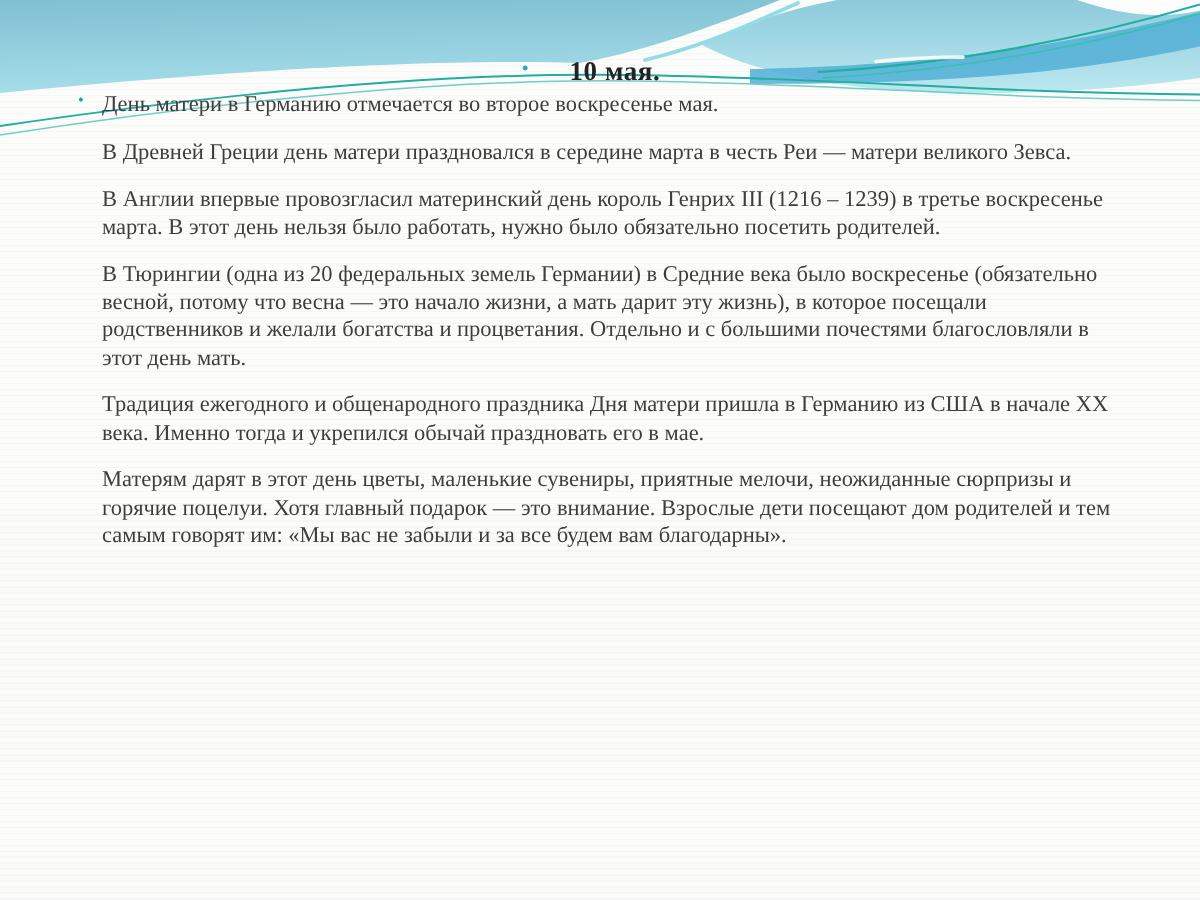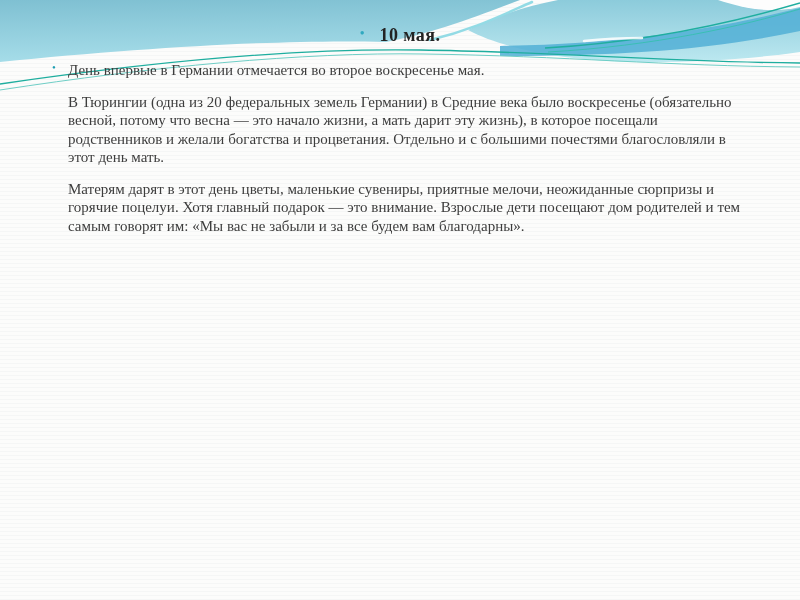--- a/index.html
+++ b/index.html
@@ -21,21 +21,21 @@
   .title-row{
     position:absolute;top:25px;left:0;width:100%;
     display:flex;justify-content:center;align-items:baseline;gap:15px;
     z-index:3;
   }
   .title-bullet{
     color:#2fa9c0;font-size:14px;line-height:14px;
     transform:translateY(-3px);
   }
   .slide-title{
-    margin:0;font-size:18px;font-weight:bold;color:#232323;
+    margin:12px;font-size:18px;font-weight:bold;color:#232323;
     letter-spacing:0.4px;
   }
 
   .body-text{
     position:absolute;left:68px;top:61px;width:676px;z-index:3;
   }
   .para{
     position:relative;
     margin:0 0 13px 0;
     font-size:15px;line-height:18.5px;
@@ -80,19 +80,22 @@
     <path d="M584,41 Q612,38 642,38" fill="none" stroke="#ffffff" stroke-width="2.5" opacity="0.85" stroke-linecap="round"></path>
   </svg>
 
   <div class="title-row">
     <span class="title-bullet">•</span>
     <h1 class="slide-title">10 мая.</h1>
   </div>
 
   <div class="body-text">
     <p class="para">
-      <span class="para-bullet">•</span><span>День впервые в Германии отмечается во второе воскресенье мая.</span>
+      <span class="para-bullet">•</span><span>День матери в Германию отмечается во второе воскресенье мая.</span>
     </p>
+    <p class="para">В Древней Греции день матери праздновался в середине марта в честь Реи — матери великого Зевса.</p>
+    <p class="para">В Англии впервые провозгласил материнский день король Генрих III (1216 – 1239) в третье воскресенье марта. В этот день нельзя было работать, нужно было обязательно посетить родителей.</p>
     <p class="para">В Тюрингии (одна из 20 федеральных земель Германии) в Средние века было воскресенье (обязательно весной, потому что весна — это начало жизни, а мать дарит эту жизнь), в которое посещали родственников и желали богатства и процветания. Отдельно и с большими почестями благословляли в этот день мать.</p>
+    <p class="para">Традиция ежегодного и общенародного праздника Дня матери пришла в Германию из США в начале XX века. Именно тогда и укрепился обычай праздновать его в мае.</p>
     <p class="para">Матерям дарят в этот день цветы, маленькие сувениры, приятные мелочи, неожиданные сюрпризы и горячие поцелуи. Хотя главный подарок — это внимание. Взрослые дети посещают дом родителей и тем самым говорят им: «Мы вас не забыли и за все будем вам благодарны».</p>
   </div>
 
 </div>
 
 </body></html>

